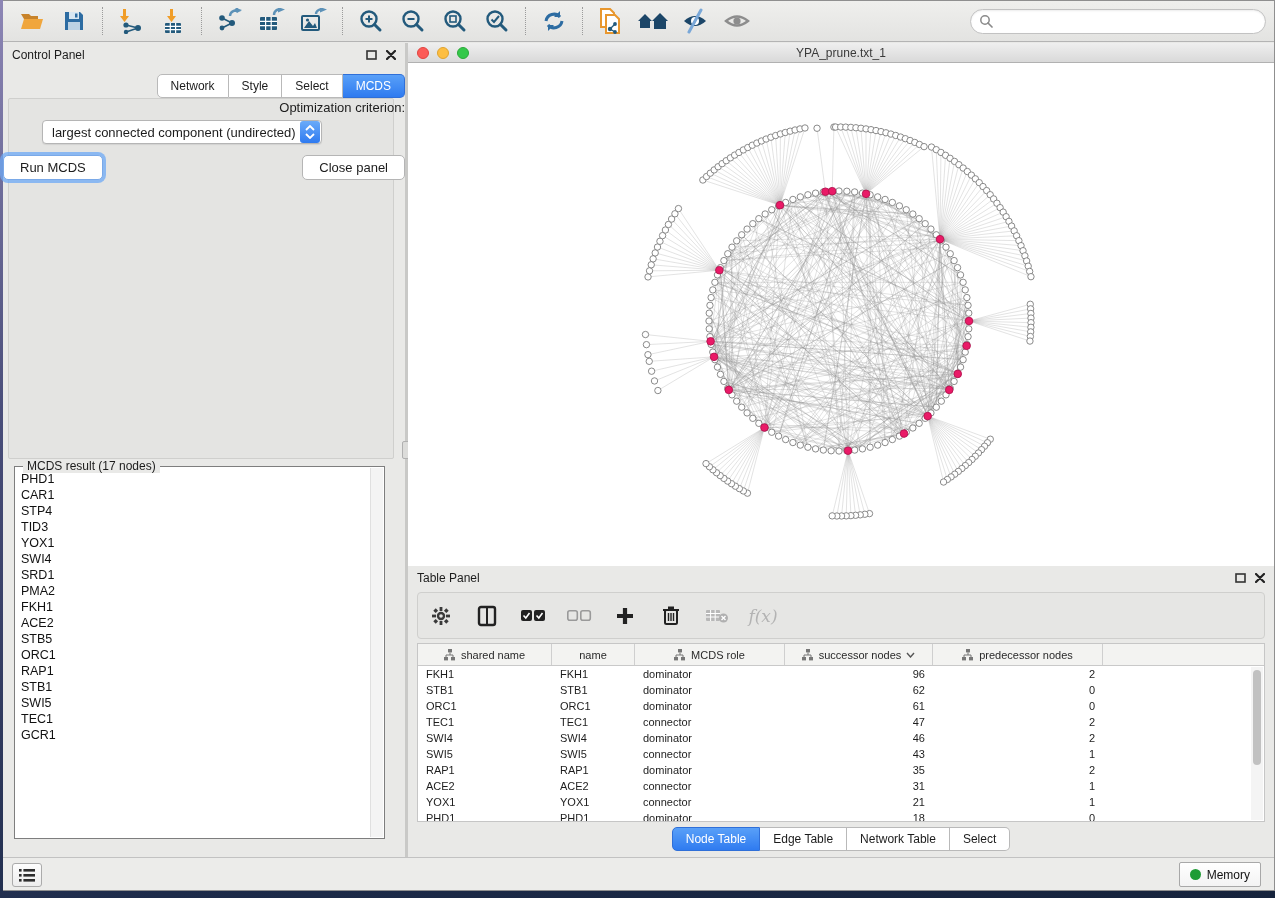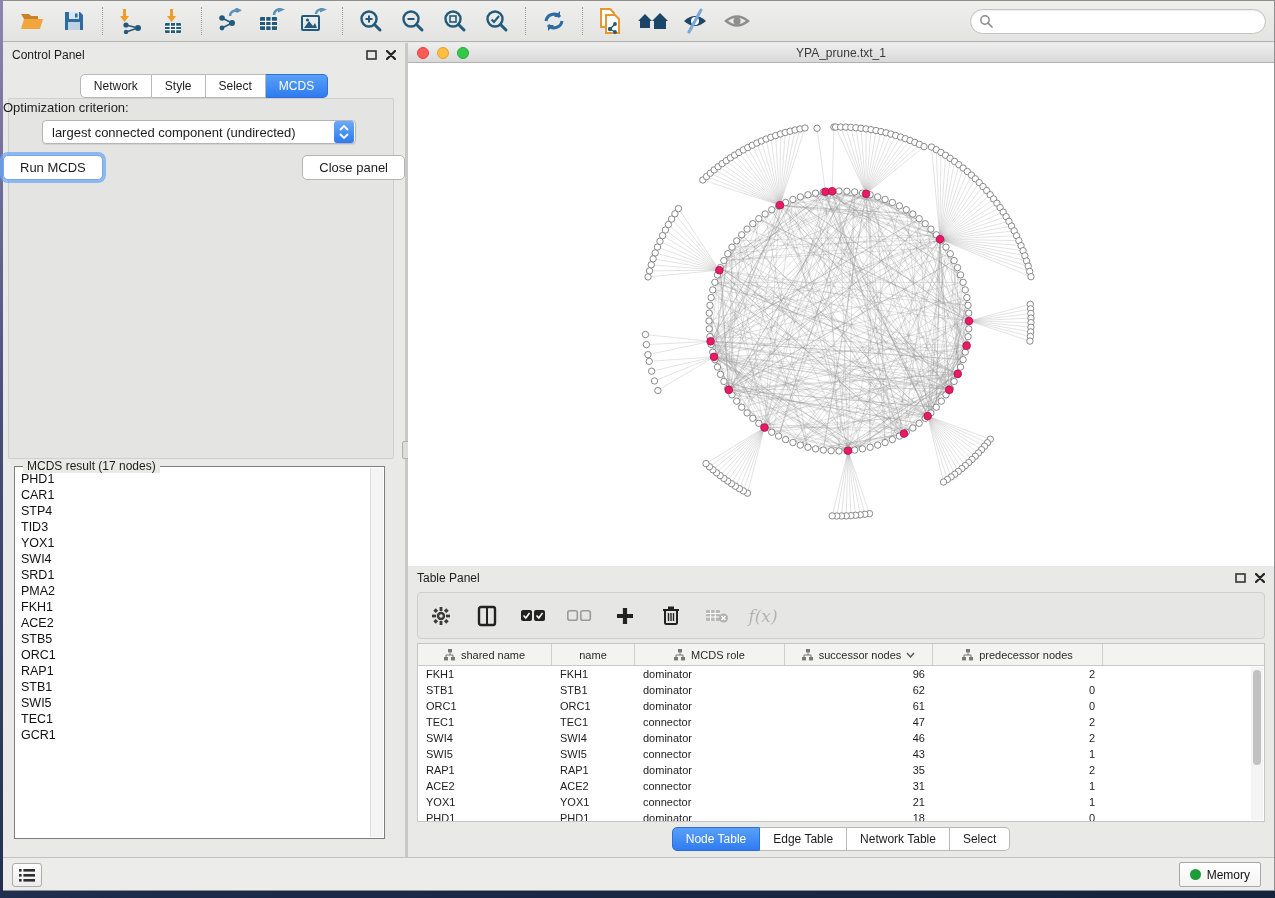--- a/index.html
+++ b/index.html
@@ -25,36 +25,36 @@
     margin-left:auto; width:296px; height:25px; background:#ffffff;
     border:1px solid #c2c2c2; border-radius:13px;
     display:flex; align-items:center; padding:0 8px; box-shadow:inset 0 1px 2px rgba(0,0,0,0.08);
   }
   .searchbox input { border:none; outline:none; flex:1; font-size:12px; margin-left:5px; background:transparent; }
   
   .cpanel { position:absolute; left:0; top:42px; width:402px; bottom:33px; background:#e9e9e7; }
   .panel-head { position:absolute; left:0; top:0; right:0; height:24px; display:flex; align-items:center; padding:0 9px;gap:42px; }
   .panel-title { font-size:12px; color:#1c1c1c; }
   .panel-head .winbtns { margin-left:auto; display:flex; align-items:center; gap:9px; }
-  .tabrow { position:absolute; top:31px; left:0; right:0; display:flex; justify-content:center;border-radius:7px; }
+  .tabrow { position:absolute; top:31px; left:0; right:0; display:flex; justify-content:flex-end;border-radius:7px; }
   .seg { display:flex; }
   .seg .tab {
     font-size:12px; padding:4px 13px; background:#ffffff; border:1px solid #b9b9b9; border-left:none;
     color:#1c1c1c; cursor:default; line-height:14px;
   }
   .seg .tab:first-child { border-left:1px solid #b9b9b9; border-radius:5px 0 0 5px; }
   .seg .tab:last-child { border-radius:0 5px 5px 0; }
   .seg .tab.sel { background:linear-gradient(#59a0f8,#2f7bf0); border-color:#2f6fd8; color:#ffffff; }
   .inner {
     position:absolute; left:5px; top:55px; width:386px; height:361px;
     background:#e4e4e2; border:1px solid #cfcfcd; border-radius:2px;
   }
-  .opt-label { position:absolute; top:57px; left:0; right:0; text-align:left; font-size:13px; color:#1c1c1c; }
+  .opt-label { position:absolute; top:57px; left:0; right:0; text-align:right; font-size:13px; color:#1c1c1c; }
   .select {
-    position:absolute; top:77px; left:39px; width:314px; height:24px;
+    position:absolute; top:77px; left:39px; width:280px; height:24px;
     background:#ffffff; border:1px solid #b5b5b5; border-radius:4px;
     display:flex; align-items:center; font-size:13px; color:#1c1c1c;
     box-shadow:0 1px 1px rgba(0,0,0,0.08);
   }
   .select .val { flex:1; padding-left:9px; white-space:nowrap; overflow:hidden; }
   .select .stepper {
     width:20px; height:22px; margin-right:1px; border-radius:3px;
     background:linear-gradient(#6aabf9,#2e7af0);
     display:flex; flex-direction:column; align-items:center; justify-content:center; gap:2px;
   }

